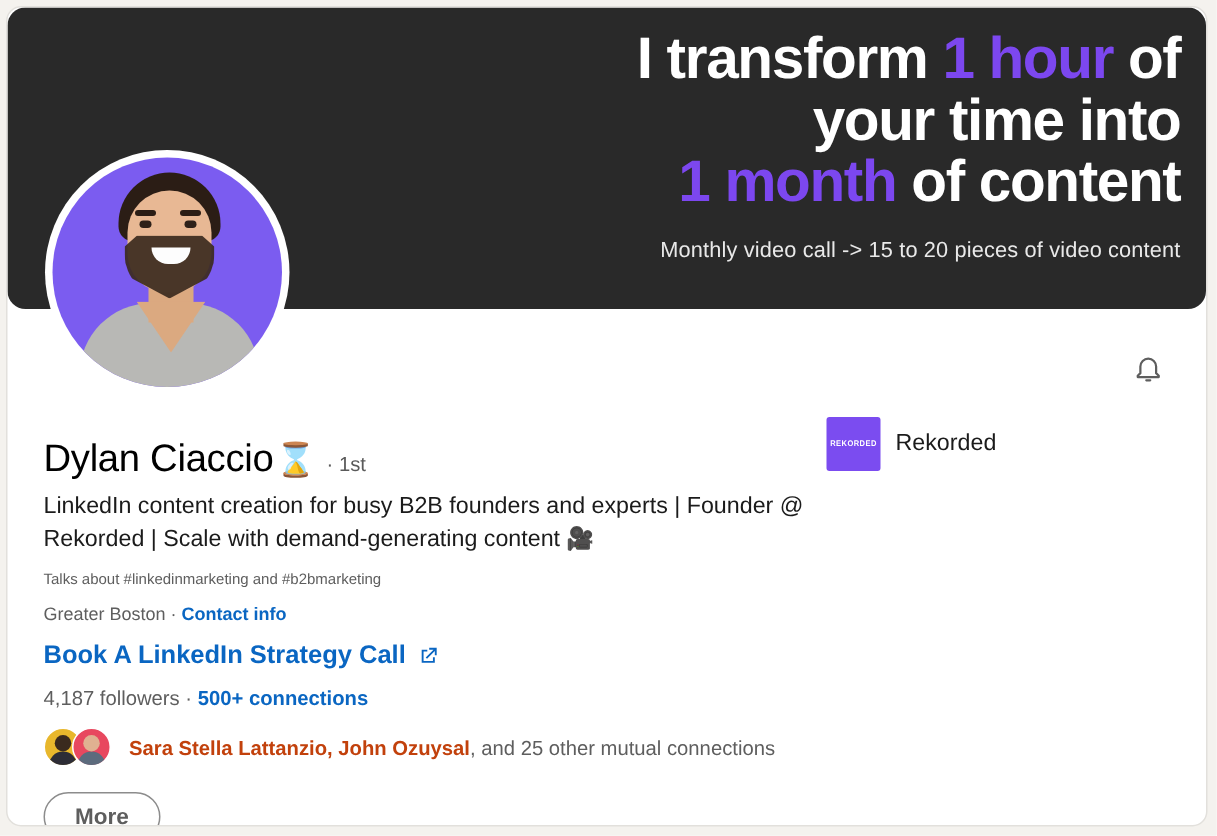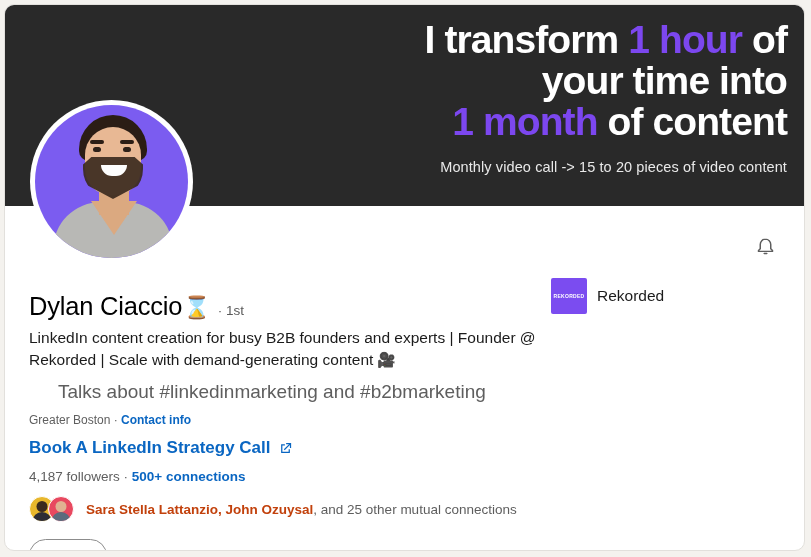--- a/index.html
+++ b/index.html
@@ -29,20 +29,21 @@
     box-sizing: border-box;
     overflow: hidden;
   }
 
   
   .banner {
     position: relative;
     height: 201px;
     background: #292929;
     overflow: hidden;
+    border-radius: 12px;
   }
   .banner-text {
     position: absolute;
     right: 17px;
     top: 14px;
     width: 560px;
     text-align: right;
   }
   .banner-head {
     margin: 0;
@@ -209,23 +210,22 @@
   .headline {
     margin-top: 6px;
     font-size: 15.5px;
     line-height: 22px;
     color: #1b1b1b;
     max-width: 515px;
   }
   .head-emoji { font-size: 15px; }
   .talks-about {
     margin-top: 10px;
-    font-size: 19px;
+    font-size: 10px;
     color: #5e5e5e;
-    margin-left: 29px;
   }
   .location-line {
     margin-top: 10px;
     font-size: 12px;
     color: #5e5e5e;
   }
   .link {
     color: #0a66c2;
     font-weight: bold;
     cursor: pointer;

